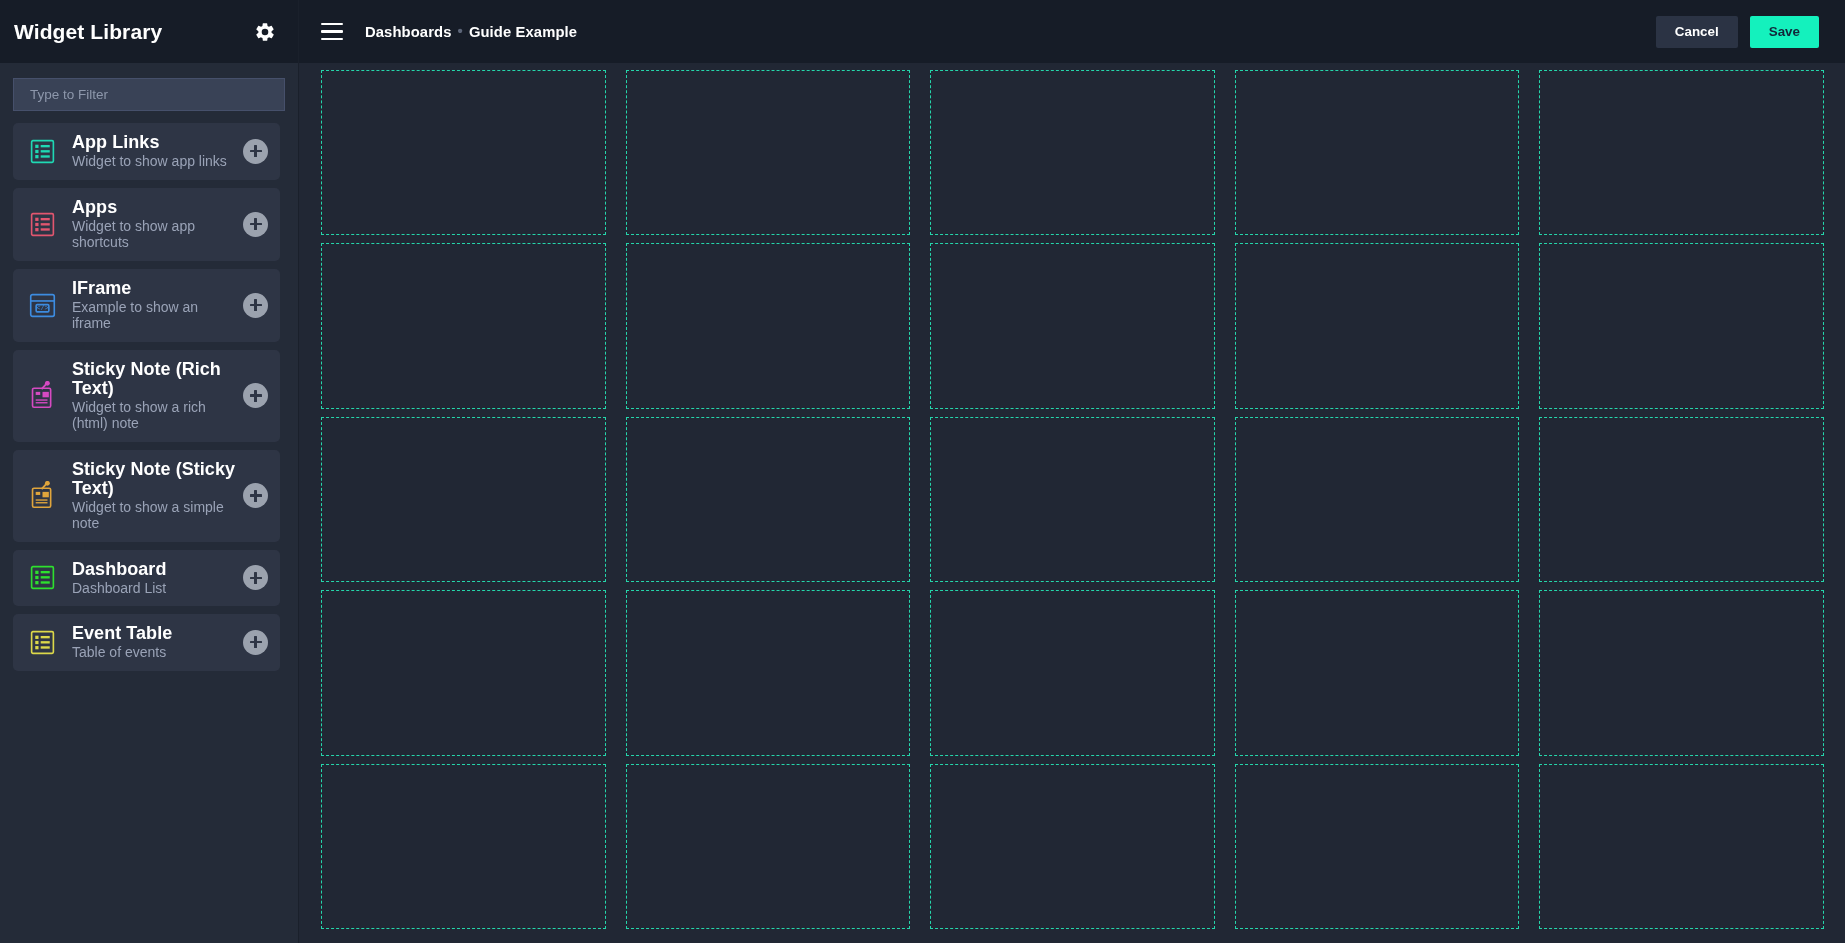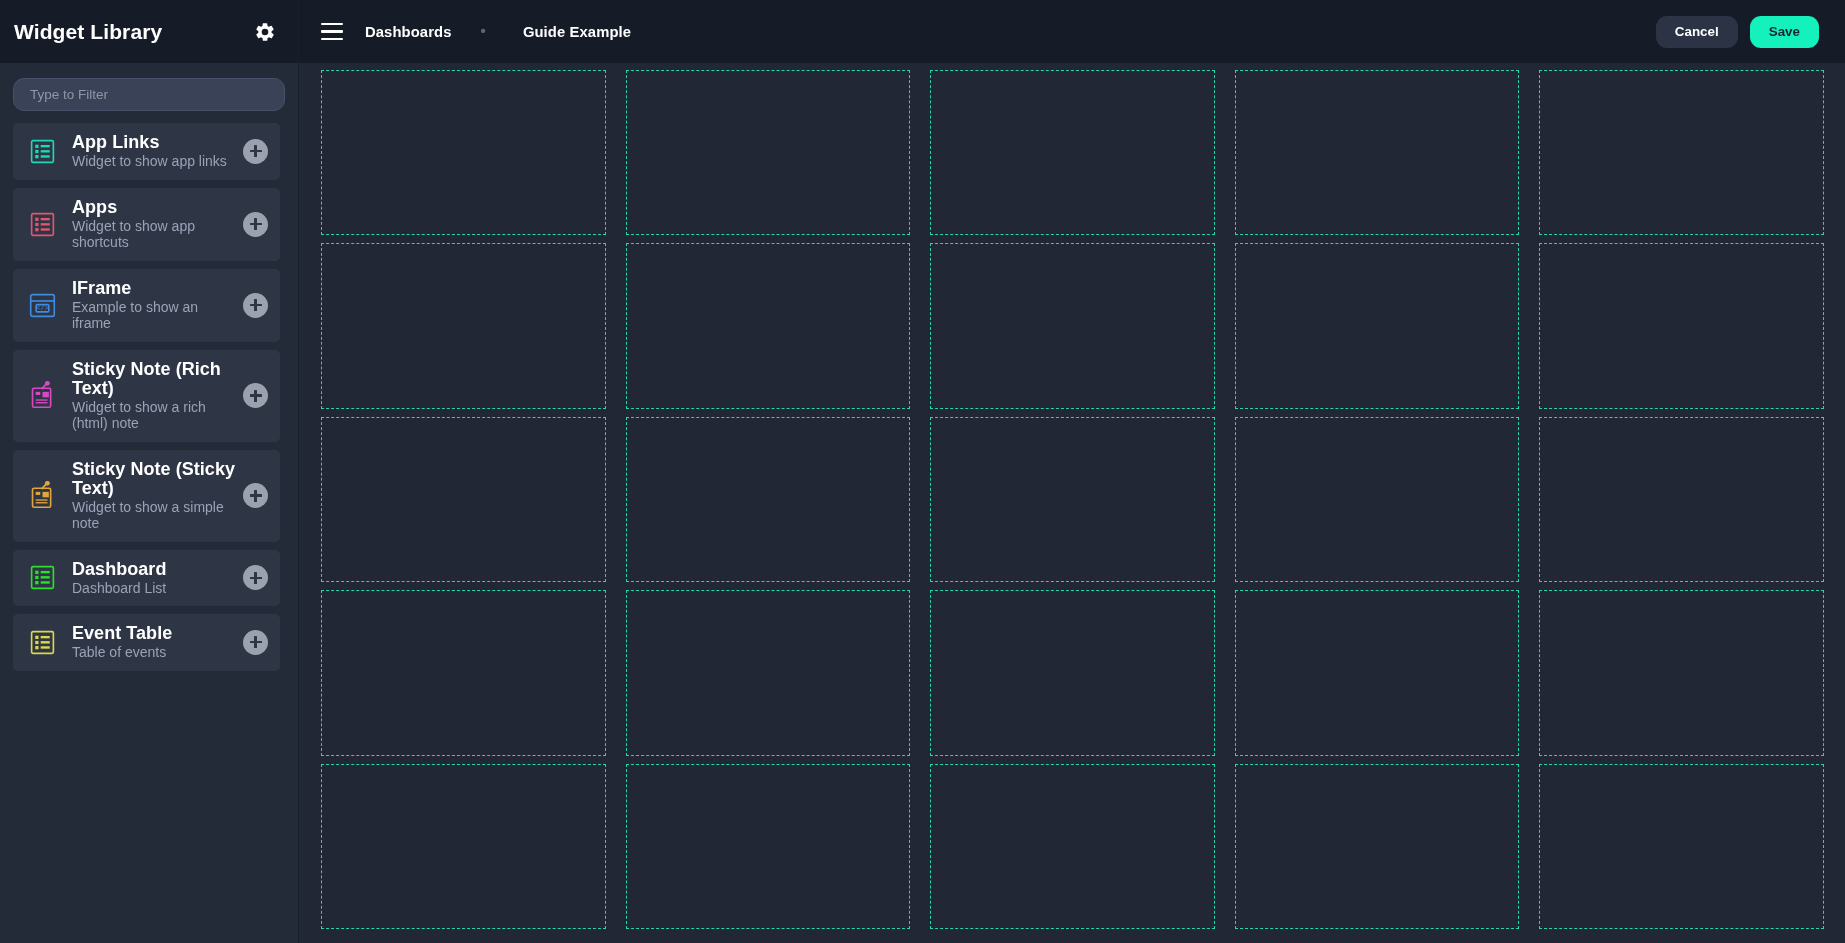--- a/index.html
+++ b/index.html
@@ -62,21 +62,21 @@
 
   .filter-wrap {
     padding: 15px 18px 10px 13px;
   }
 
   .filter-input {
     width: 272px;
     height: 33px;
     background: #394256;
     border: 1px solid #46506b;
-    border-radius: 11px;
+    border-radius: 0;
     color: #d8dde8;
     font-size: 13.5px;
     font-family: "Liberation Sans", sans-serif;
     padding: 0 16px;
     outline: none;
   }
   .filter-input::placeholder { color: #8d97ab; }
 
   .widget-list {
     flex: 1;
@@ -184,45 +184,45 @@
     display: block;
     height: 2.4px;
     width: 100%;
     background: #ffffff;
     border-radius: 1px;
   }
 
   .breadcrumb {
     display: flex;
     align-items: center;
-    gap: 29px;
+    gap: 6px;
     font-size: 14.8px;
     font-weight: bold;
     color: #ffffff;
     letter-spacing: .1px;
   }
   .crumb { cursor: pointer; }
-  .crumb.current { cursor: default; margin-left: 8px; }
+  .crumb.current { cursor: default; }
   .crumb-sep {
     color: #5c6578;
     font-size: 15px;
     line-height: 1;
     transform: translateY(-1px);
   }
 
   .topbar-actions {
     margin-left: auto;
     display: flex;
     align-items: center;
     gap: 12px;
   }
 
   .btn {
     height: 32px;
-    border-radius: 11px;
+    border-radius: 2px;
     font-size: 13.4px;
     font-weight: bold;
     font-family: "Liberation Sans", sans-serif;
     border: none;
     cursor: pointer;
     padding: 0 19px;
     line-height: 32px;
   }
   .btn-cancel {
     background: #2b3344;

